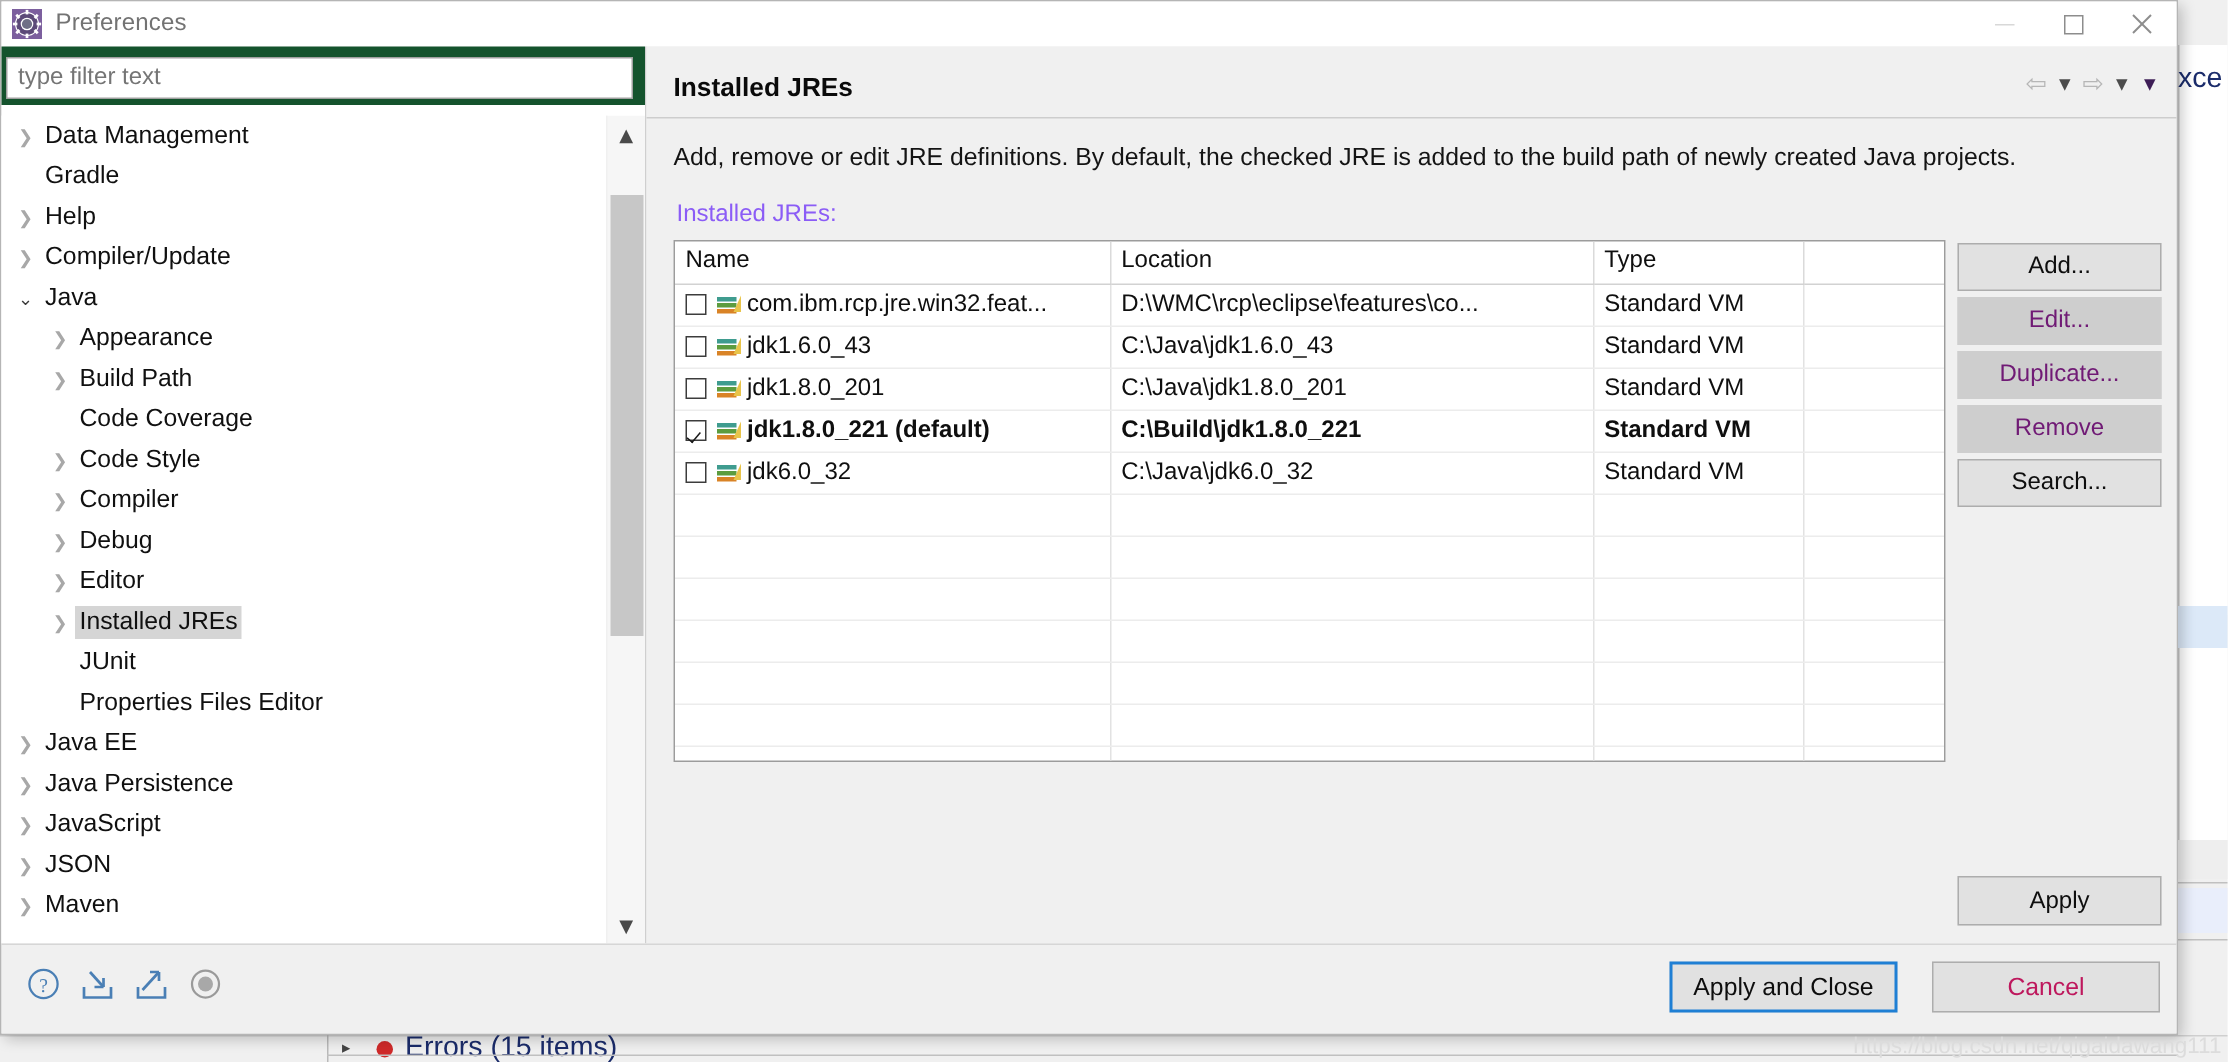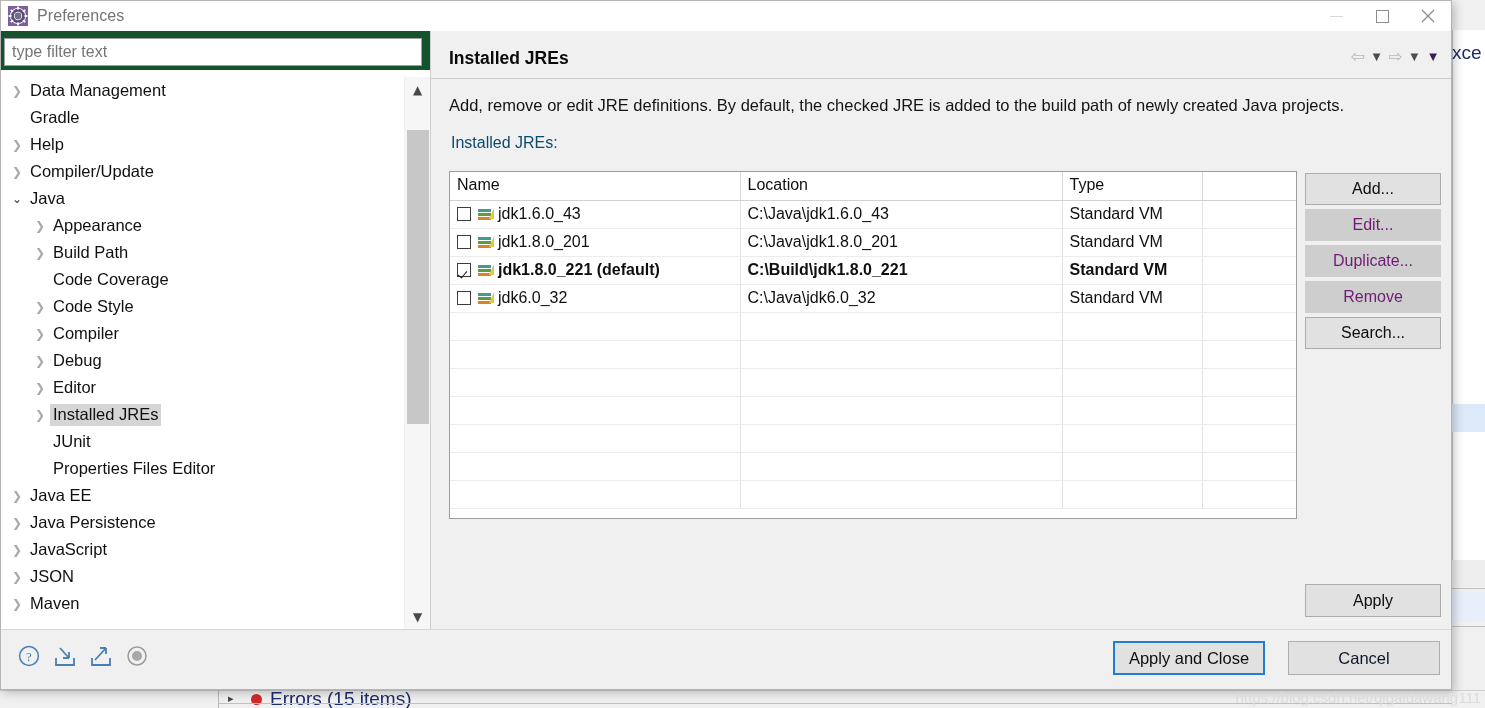--- a/index.html
+++ b/index.html
@@ -185,23 +185,23 @@
   .nav-chev.accent { color: #3d1d56; }
 
   #desc-text {
     padding: 14px 40px 0 18px;
     font-size: 16.5px;
     color: #141414;
     line-height: 25px;
     max-width: 990px;
   }
   #list-label {
-    padding: 16px 0 19px 20px;
+    padding: 16px 0 8px 20px;
     font-size: 16px;
-    color: #0c4a6e;
+    color: #8b5cf6;
   }
 
   
   #table-and-buttons {
     display: flex;
     padding: 0 10px 0 18px;
   }
   #table-box {
     width: 848px;
     height: 348px;
@@ -327,21 +327,21 @@
     border: 2px solid #1f7fd4;
     font-size: 16.5px;
     color: #0e0e0e;
     font-family: "Liberation Sans", sans-serif;
   }
   #cancel-btn {
     width: 152px; height: 34px;
     background: #e1e1e1;
     border: 1px solid #adadad;
     font-size: 16.5px;
-    color: #0f172a;
+    color: #be185d;
     font-family: "Liberation Sans", sans-serif;
   }
 
   #watermark {
     position: absolute;
     right: 4px; bottom: 2px;
     font-size: 15px;
     color: #dcdcdc;
     white-space: nowrap;
     font-family: "Liberation Sans", sans-serif;
@@ -545,20 +545,37 @@
                 <tr>
                   <td>
                     <div class="name-cell-inner">
                       <span class="chk"></span>
                       <span class="jre-icon">
                         <span class="bar b1"></span>
                         <span class="bar b2"></span>
                         <span class="bar b3"></span>
                         <span class="tri"></span>
                       </span>
+                      <span>com.ibm.rcp.jre.win32.feat...</span>
+                    </div>
+                  </td>
+                  <td>D:\WMC\rcp\eclipse\features\co...</td>
+                  <td>Standard VM</td>
+                  <td></td>
+                </tr>
+                <tr>
+                  <td>
+                    <div class="name-cell-inner">
+                      <span class="chk"></span>
+                      <span class="jre-icon">
+                        <span class="bar b1"></span>
+                        <span class="bar b2"></span>
+                        <span class="bar b3"></span>
+                        <span class="tri"></span>
+                      </span>
                       <span>jdk1.6.0_43</span>
                     </div>
                   </td>
                   <td>C:\Java\jdk1.6.0_43</td>
                   <td>Standard VM</td>
                   <td></td>
                 </tr>
                 <tr>
                   <td>
                     <div class="name-cell-inner">

